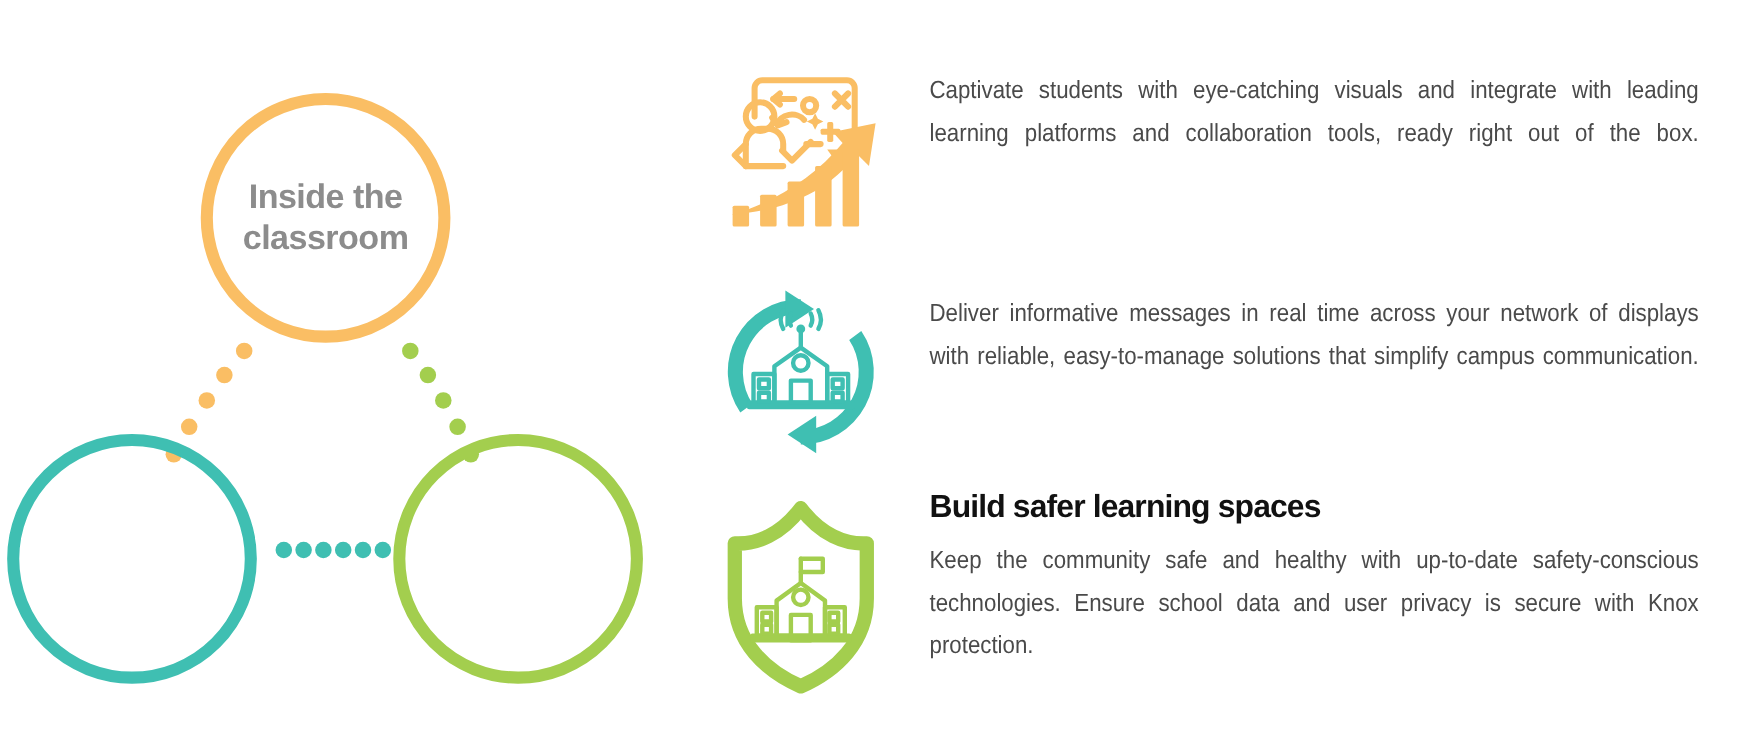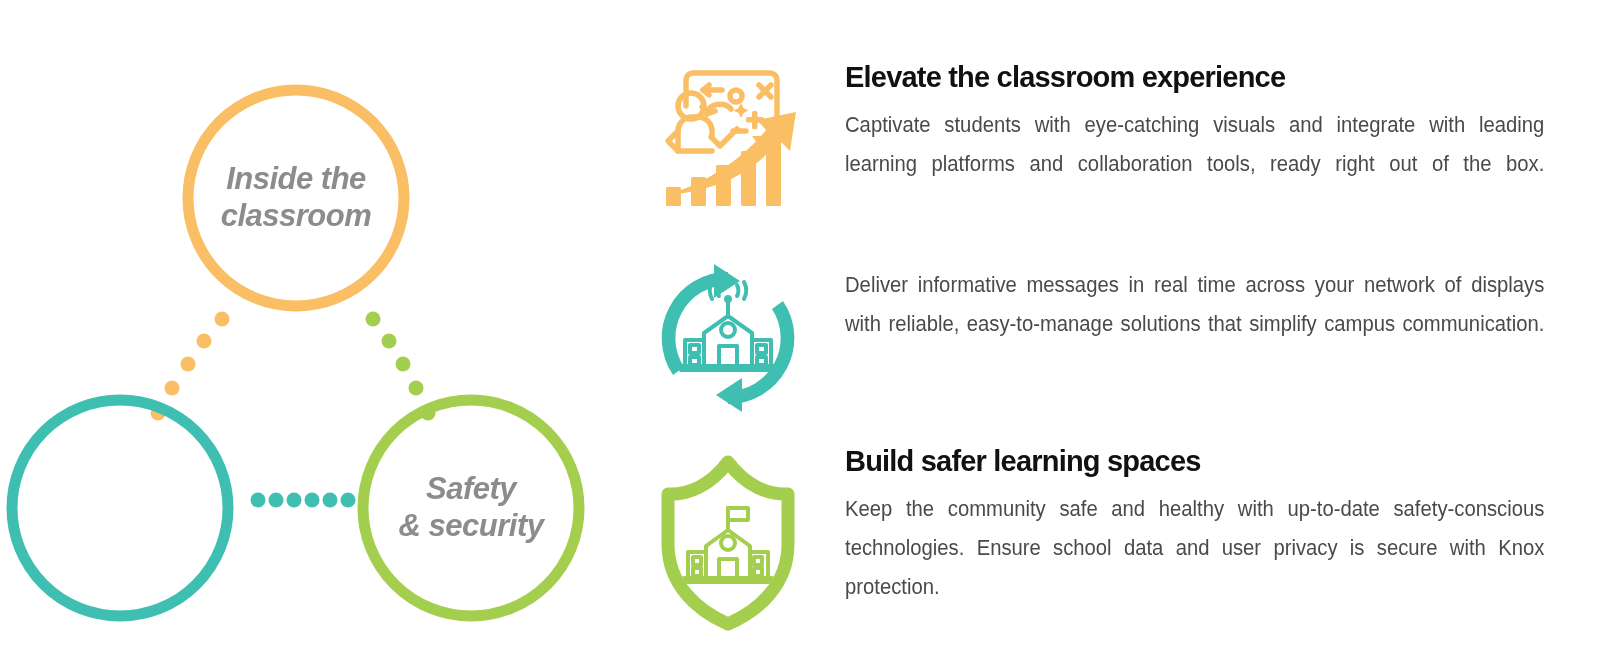--- a/index.html
+++ b/index.html
@@ -20,21 +20,20 @@
     text-align:center;
     color:#8c8c8c;
     font-family:"Liberation Sans",sans-serif;
     font-weight:bold;
     font-size:31px;
     line-height:1.18;
     letter-spacing:-0.5px;
     white-space:pre-line;
     transform:translate(-50%,-50%);
     pointer-events:none;
-    font-style:italic;
   }
   #label-inside{left:296px;top:198px;width:220px;}
   #label-around{left:120px;top:508px;width:230px;}
   #label-safety{left:471px;top:508px;width:220px;}
 
   
   .icon-cell{position:absolute;left:648px;width:160px;height:160px;}
   #icon-1{top:58px;}
   #icon-2{top:258px;}
   #icon-3{top:452px;height:180px;}
@@ -104,22 +103,20 @@
 
       <circle cx="296" cy="198" r="108" fill="none" stroke="#FABE64" stroke-width="11"></circle>
 
       <circle cx="120" cy="508" r="108" fill="none" stroke="#3FBFB2" stroke-width="11"></circle>
 
       <circle cx="471" cy="508" r="108" fill="none" stroke="#A3CE4E" stroke-width="11"></circle>
     </svg>
 
     <div class="ring-label" id="label-inside">Inside the
 classroom</div>
-    <div class="ring-label" id="label-safety">Safety
-&amp; security</div>
   </div>
 
   <div class="icon-cell" id="icon-1">
     <svg viewBox="0 0 160 160" aria-hidden="true">
       <g fill="none" stroke="#FABE64" stroke-width="5.5" stroke-linecap="round" stroke-linejoin="round">
 
         <path d="M38 48 V22 a7 7 0 0 1 7-7 H122 a7 7 0 0 1 7 7 V62"></path>
 
         <circle cx="43" cy="48" r="13"></circle>
 
@@ -212,21 +209,20 @@
         <rect x="106" y="105" width="8" height="8"></rect>
         <rect x="106" y="116" width="8" height="8"></rect>
 
         <path d="M80 78 V56"></path>
         <path d="M80 56 h20 v12 h-20"></path>
       </g>
     </svg>
   </div>
 
   <div class="block" id="block-1">
-    <h2 class="block-title">Elevate the classroom experience</h2>
     <p class="block-body">Captivate students with eye-catching visuals and integrate with leading learning platforms and collaboration tools, ready right out of the box.</p>
   </div>
 
   <div class="block" id="block-2">
     <p class="block-body">Deliver informative messages in real time across your network of displays with reliable, easy-to-manage solutions that simplify campus communication.</p>
   </div>
 
   <div class="block" id="block-3">
     <h2 class="block-title">Build safer learning spaces</h2>
     <p class="block-body">Keep the community safe and healthy with up-to-date safety-conscious technologies. Ensure school data and user privacy is secure with Knox protection.</p>

